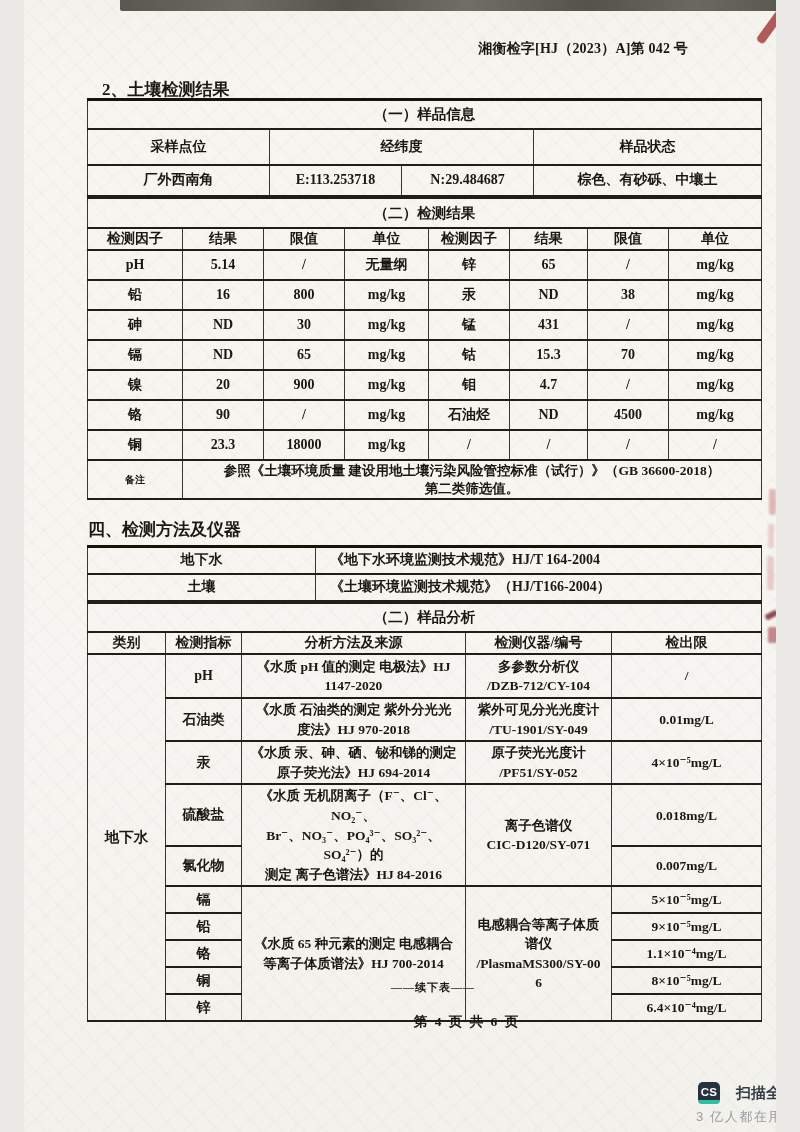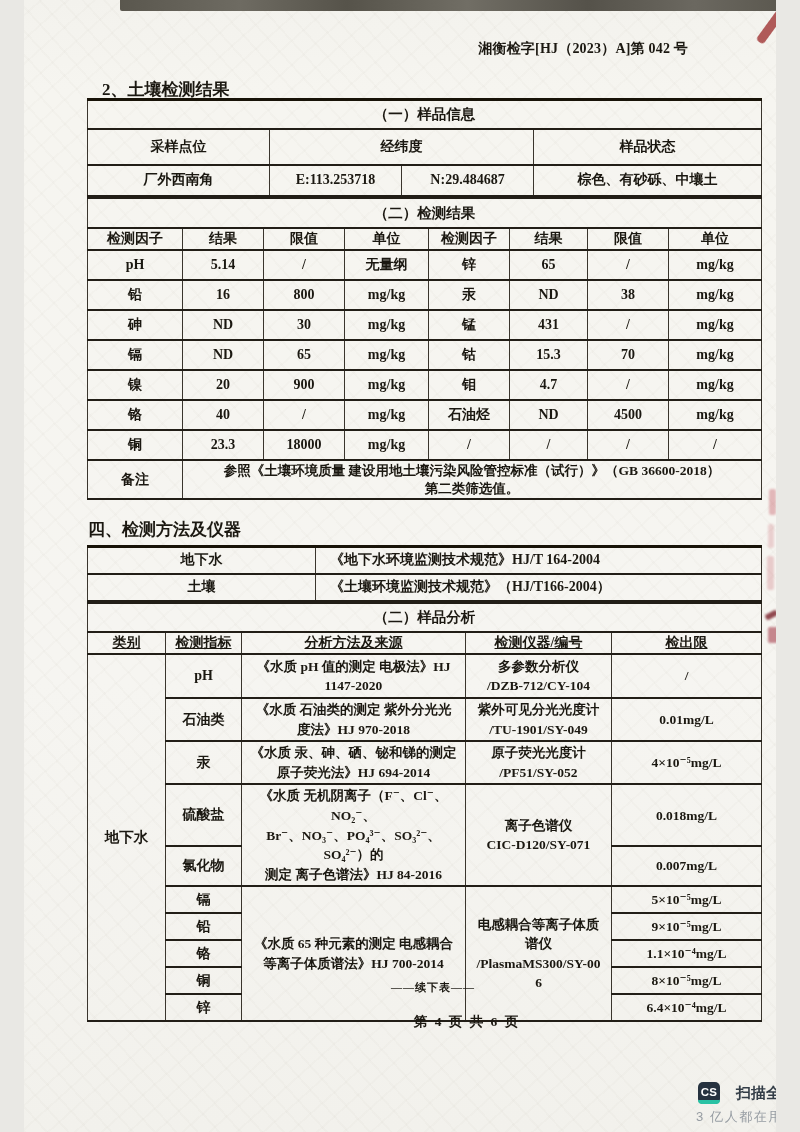--- a/index.html
+++ b/index.html
@@ -40,29 +40,29 @@
     border:1px solid #3a352d;
     border-top:2px solid #221e17;border-bottom:2px solid #221e17;
     text-align:center;vertical-align:middle;padding:1px 3px;line-height:1.3;
   }
   table.t1{border-top:3px solid #181308;}
   table.t2,table.t4{border-top:0;}
   tr.title-row td{font-weight:700;height:25px;font-size:14.5px;}
   tr.head-row th{font-weight:700;}
   tr.h36 th{height:32px;}
   tr.h30 td{height:27px;}
-  td.remark-label{font-size:14px;}
+  td.remark-label{font-size:10px;}
   td.remark-text{text-align:left;padding:5px 10px;font-size:13.5px;white-space:pre-line;line-height:1.55;height:44px;}
   table.t3 td.std{text-align:left;padding-left:14px;}
   table.t3 td{height:23px;}
   table.t4 td.method,table.t4 td.instr{white-space:pre-line;font-size:13.5px;line-height:1.45;}
   table.t4 td.limit{font-size:13.5px;}
   table.t4 td.cat{font-size:14.5px;font-weight:700;}
   tr.r-42 td{height:40px;} tr.r-38 td{height:36px;} tr.r-24 td{height:22px;} tr.r-25 td{height:23px;}
-  table.t4 tr.head-row th{height:18px;text-decoration:underline;}
+  table.t4 tr.head-row th{height:18px;}
   table.t2 tbody td{height:26px;}
 
   .continued{position:absolute;top:980px;left:72px;width:674px;text-align:center;
     font-size:11px;font-weight:700;letter-spacing:1px;}
   .page-num{position:absolute;top:1013px;left:63px;width:674px;text-align:center;
     font-size:13.5px;font-weight:600;letter-spacing:2px;padding-left:43px;}
 
   .cs-badge{position:absolute;left:672px;top:1082px;width:122px;font-family:"Liberation Sans","DejaVu Sans",sans-serif;}
   .cs-row{display:flex;align-items:center;gap:16px;justify-content:flex-end;}
   .cs-icon{position:relative;width:22px;height:22px;border-radius:5px;background:#26323f;
@@ -190,21 +190,21 @@
             <td>20</td>
             <td>900</td>
             <td>mg/kg</td>
             <td>钼</td>
             <td>4.7</td>
             <td>/</td>
             <td>mg/kg</td>
           </tr>
           <tr>
             <td>铬</td>
-            <td>40</td>
+            <td>90</td>
             <td>/</td>
             <td>mg/kg</td>
             <td>石油烃</td>
             <td>ND</td>
             <td>4500</td>
             <td>mg/kg</td>
           </tr>
           <tr>
             <td>铜</td>
             <td>23.3</td>

